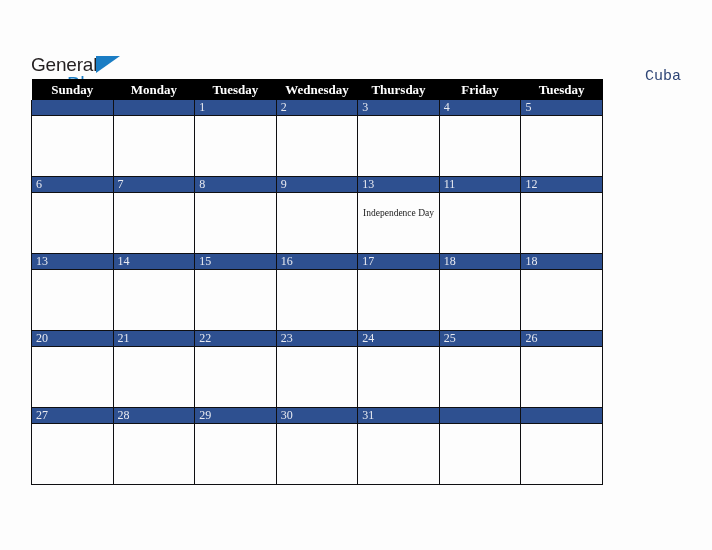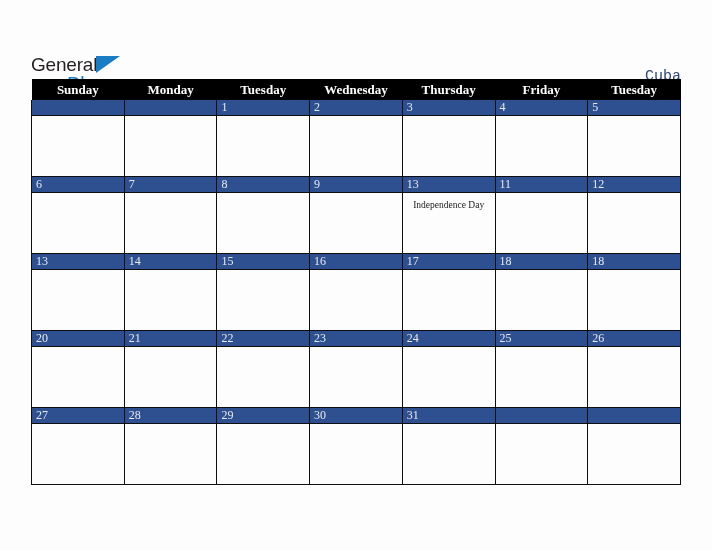--- a/index.html
+++ b/index.html
@@ -90,21 +90,21 @@
     text-align: right;
     line-height: 18px;
     white-space: nowrap;
   }
 
   
   .calendar {
     position: absolute;
     left: 31px;
     top: 79px;
-    width: 650px;
+    width: 572px;
     border-collapse: collapse;
     table-layout: fixed;
     border-radius: 8px;
   }
 
   .calendar th {
     background: #000000;
     color: #ffffff;
     font-family: "Liberation Serif", serif;
     font-size: 13px;
@@ -144,21 +144,21 @@
     display: block;
     padding: 0 0 0 4px;
     font-family: "Liberation Serif", serif;
     font-size: 12px;
     color: #e8eaf1;
     line-height: 15px;
     text-align: left;
   }
 
   .daybody {
-    padding: 6px 3px 0 3px;
+    padding: 14px 3px 0 3px;
   }
   .event {
     font-family: "Liberation Serif", serif;
     font-size: 9.5px;
     color: #1a1a1a;
     line-height: 12px;
     text-align: center;
     word-wrap: break-word;
   }
 </style>

